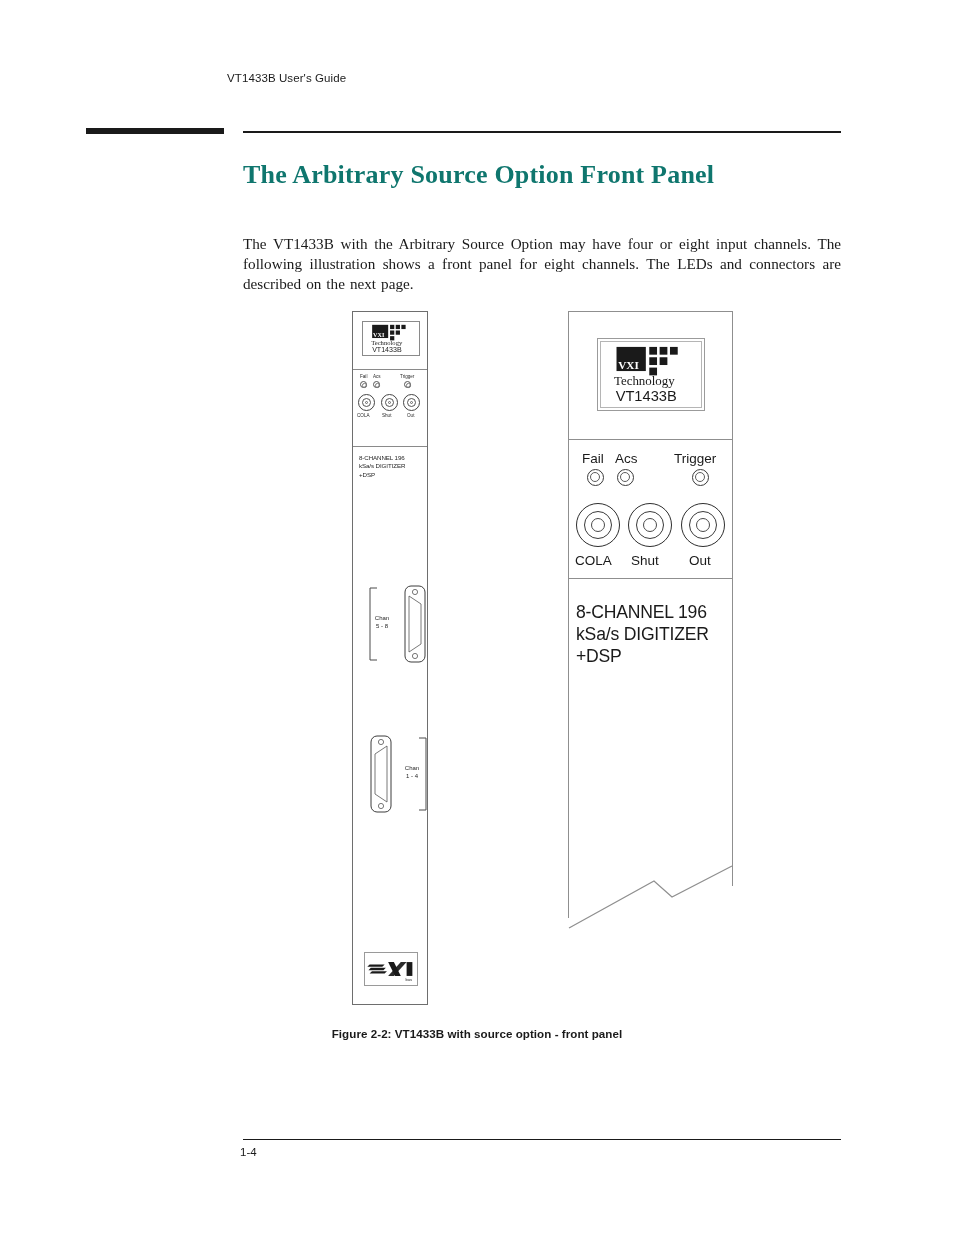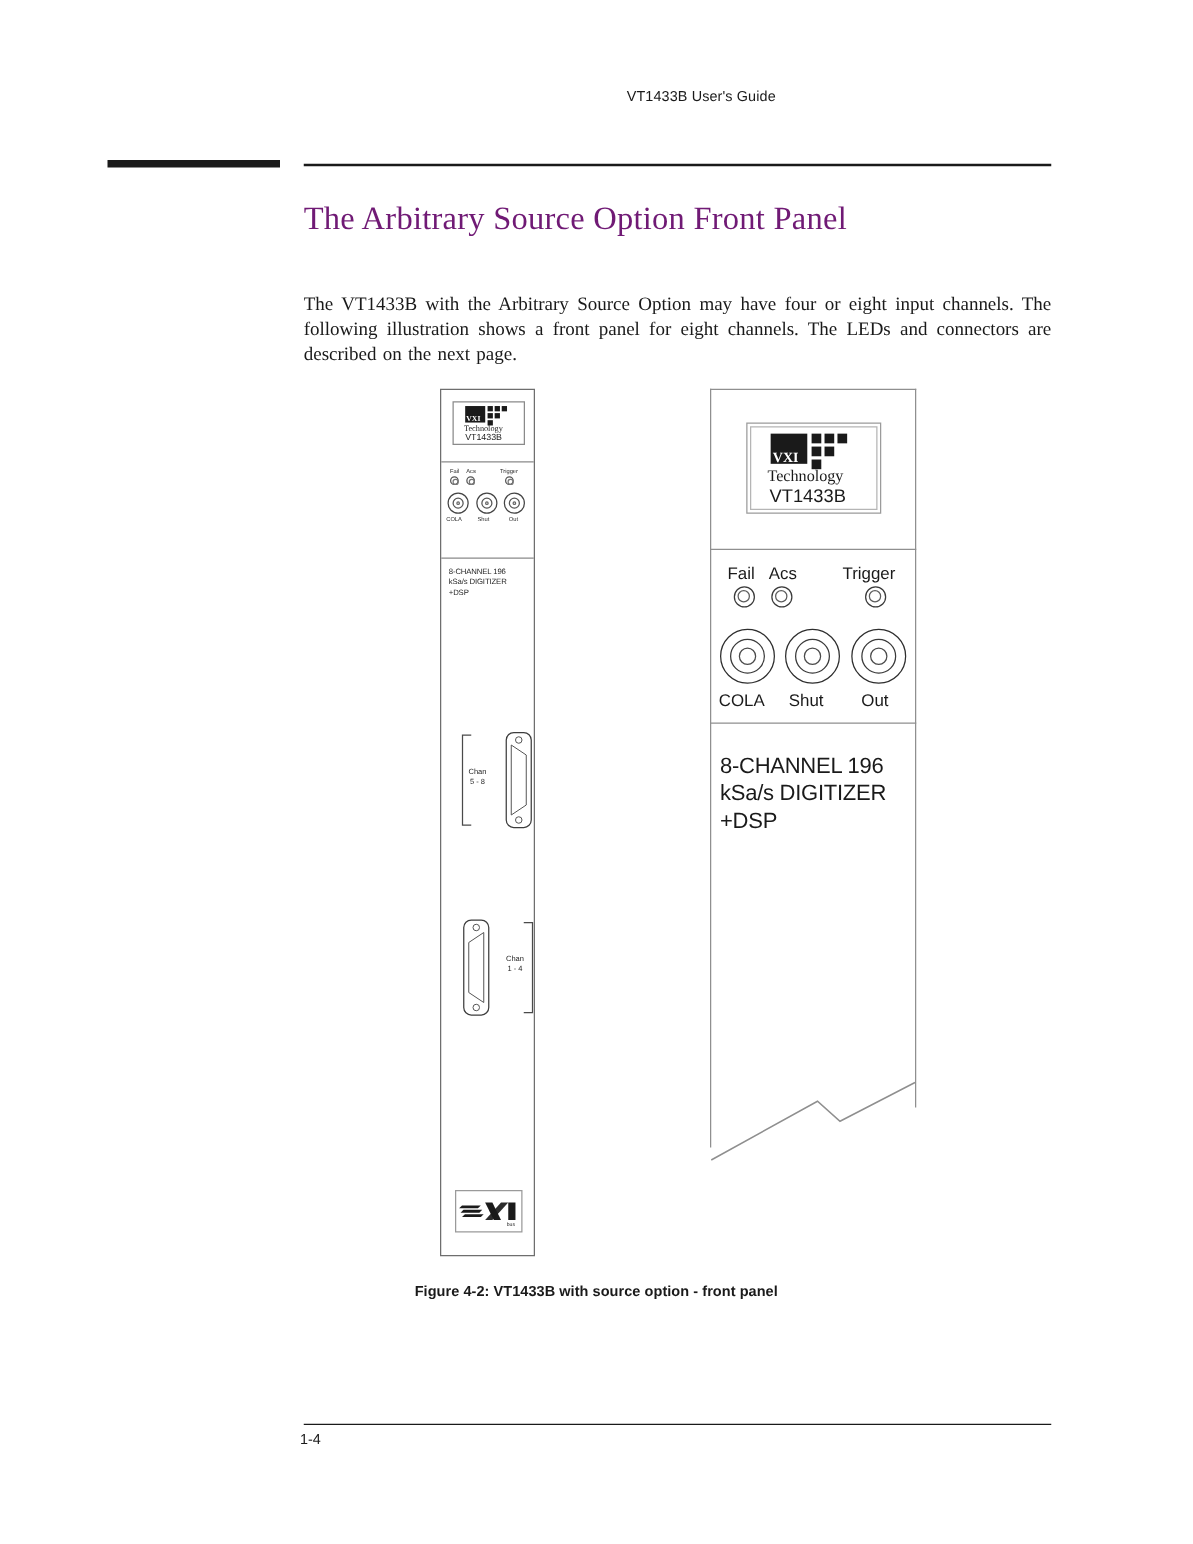--- a/index.html
+++ b/index.html
@@ -12,24 +12,23 @@
     height: 1235px;
     position: relative;
     font-family: "Liberation Serif", serif;
     color: #1a1a1a;
     overflow: hidden;
   }
 
   
   .page-header {
     position: absolute;
-    left: 261px;
+    left: 227px;
     top: 70px;
     width: 600px;
-    text-align: center;
   }
   .page-header .hdr-line {
     font-family: "Liberation Sans", sans-serif;
     font-size: 11.5px;
     line-height: 16px;
     color: #1a1a1a;
     letter-spacing: 0.1px;
   }
 
   
@@ -51,23 +50,23 @@
     background: #1a1a1a;
   }
 
   
   .section-title {
     position: absolute;
     left: 243px;
     top: 143px;
     font-family: "Liberation Serif", serif;
     font-size: 26px;
-    font-weight: 400;
+    font-weight: 700;
     letter-spacing: 0.2px;
-    color: #701a75;
+    color: #0f766e;
     white-space: nowrap;
   }
 
   
   .body-para {
     position: absolute;
     left: 243px;
     top: 219px;
     width: 598px;
     font-family: "Liberation Serif", serif;
@@ -503,16 +502,16 @@
       <div>kSa/s DIGITIZER</div>
       <div>+DSP</div>
     </div>
 
     <svg class="pl-break" viewBox="0 0 168 90">
       <polyline points="1,89 86,42 104,58 164,27" fill="none" stroke="#8f8f8f" stroke-width="1.2"></polyline>
     </svg>
   </div>
 </div>
 
-<div class="fig-caption">Figure 4-2: VT1433B with source option - front panel</div>
+<div class="fig-caption">Figure 2-2: VT1433B with source option - front panel</div>
 
 <div class="rule-footer"></div>
 <div class="footer-pageno">1-4</div>
 
 </body></html>

